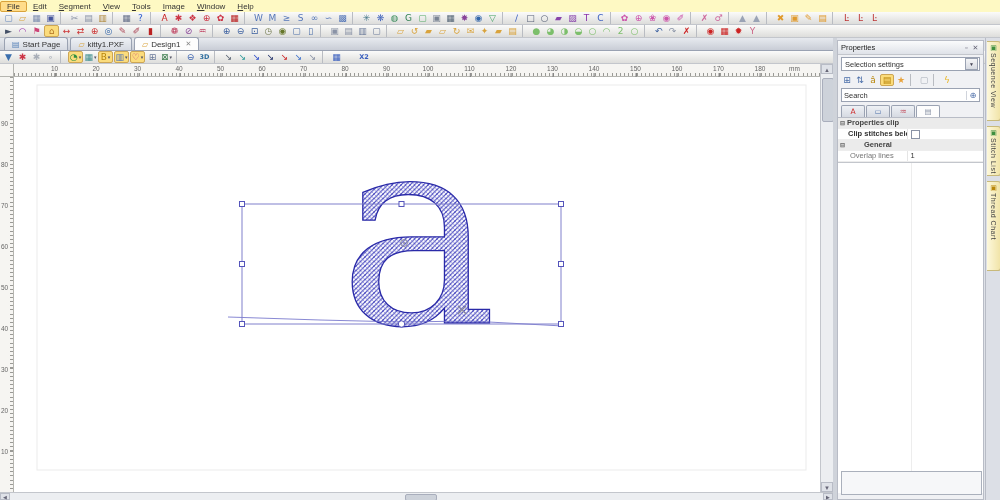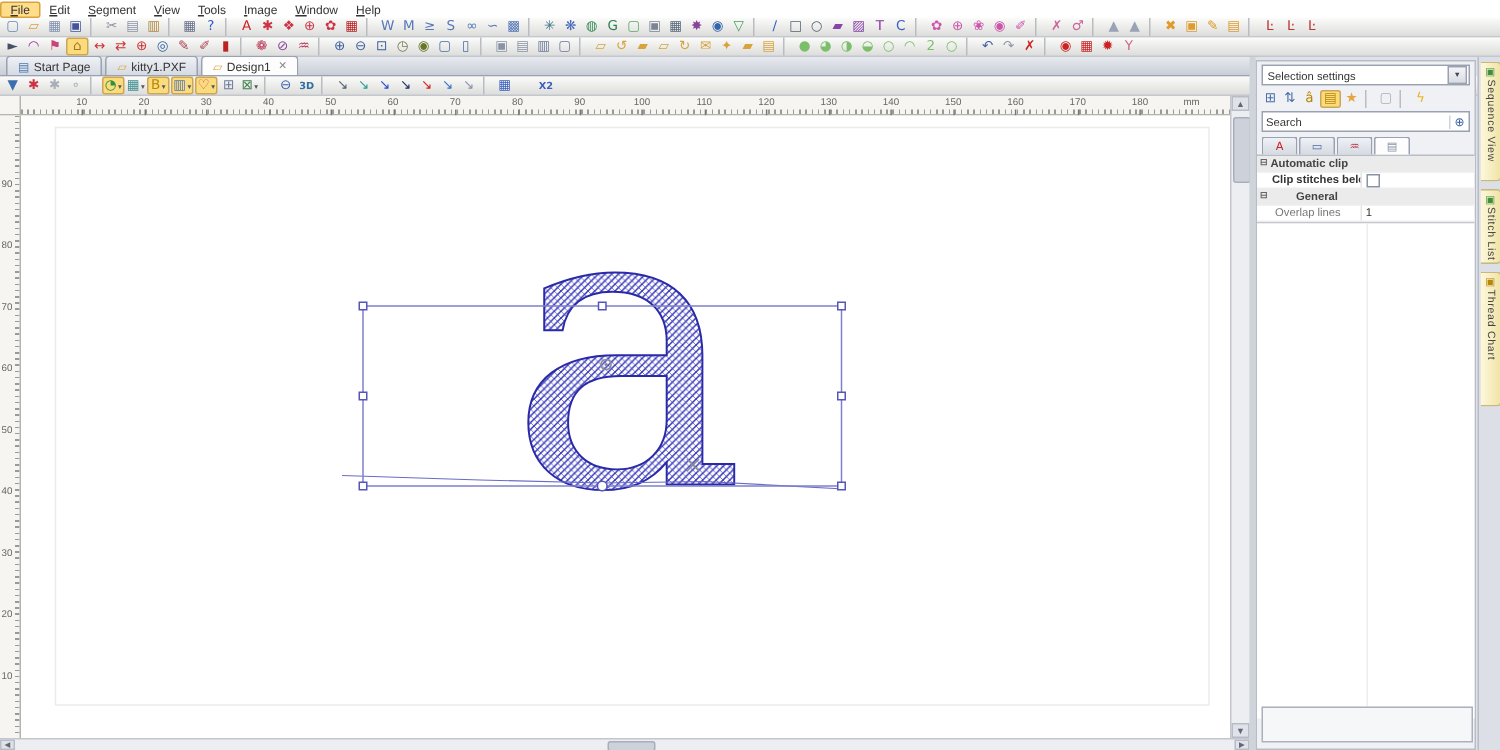--- a/index.html
+++ b/index.html
@@ -1,20 +1,20 @@
 <!DOCTYPE html>
 <html><head>
 <meta charset="utf-8">
 <style>
   html,body{margin:0;padding:0;}
   #app{position:relative;width:1000px;height:500px;background:#dfe2e8;
        font-family:"Liberation Sans",sans-serif;overflow:hidden;
        -webkit-font-smoothing:antialiased;}
   
-  #menubar{position:absolute;left:0;top:0;width:100%;height:12px;background:#ffffff;
+  #menubar{position:absolute;left:0;top:0;width:100%;height:12px;background:#fef9c3;
            border-bottom:1px solid #d8d5cd;display:flex;align-items:center;font-size:8px;color:#333;}
   .menu-item{padding:0 6px;height:11px;line-height:11px;cursor:default;border-radius:2px;}
   .menu-item u{text-decoration:underline;}
   .menu-item.hl{background:#ffdd8a;border:1px solid #d9a33c;line-height:9px;height:9px;}
   .tbrow{position:absolute;left:0;width:100%;height:13px;
          background:linear-gradient(#fbfbfa,#dddddb);border-bottom:1px solid #c3c6cc;
          display:flex;align-items:center;padding-left:2px;box-sizing:border-box;}
   #toolbar1{top:12px;} #toolbar2{top:25px;} #toolbar3{top:51px;}
   .ticon{display:inline-flex;align-items:center;justify-content:center;width:13px;height:12px;
          margin-right:1px;border-radius:2px;cursor:default;flex:none;}
@@ -637,20 +637,25 @@
   </div>
   <div id="hscroll">
     <div class="arr" style="left:0;">◀</div>
     <div id="hthumb"></div>
     <div class="arr" style="right:0;">▶</div>
   </div>
 
   <div id="splitter"></div>
 
   <div id="props">
+    <div id="props-header">
+      <span class="title">Properties</span>
+      <span class="hbtn">▫</span>
+      <span class="hbtn">✕</span>
+    </div>
     <div id="props-combo">
       <span class="val">Selection settings</span>
       <span class="dd">▼</span>
     </div>
     <div id="props-toolbar">
         <span class="ticon" title="categorized">
           <span class="g" style="color: rgb(74, 110, 169);">⊞</span>
         </span>
         <span class="ticon" title="sort-az">
           <span class="g" style="color: rgb(74, 110, 169);">⇅</span>
@@ -679,21 +684,21 @@
     </div>
     <div id="props-tabs">
         <div class="ptab" style="color: rgb(204, 34, 34);">A</div>
         <div class="ptab" style="color: rgb(74, 110, 169);">▭</div>
         <div class="ptab" style="color: rgb(187, 51, 68);">♒</div>
         <div class="ptab active" style="color: rgb(138, 147, 166);">▤</div>
       </div>
     <div id="props-grid">
         <div class="grid-row group">
           <span class="exp">⊟</span>
-          <span class="name" style="padding-left: 0px;">Automatic clip</span>
+          <span class="name" style="padding-left: 0px;">Properties clip</span>
         </div>
         <div class="grid-row">
           <span class="name bold">Clip stitches below</span>
           <span class="value"><span class="cbox"></span></span>
         </div>
         <div class="grid-row group">
           <span class="exp">⊟</span>
           <span class="name" style="padding-left: 0px; margin-left: 17px;">General</span>
         </div>
         <div class="grid-row">

